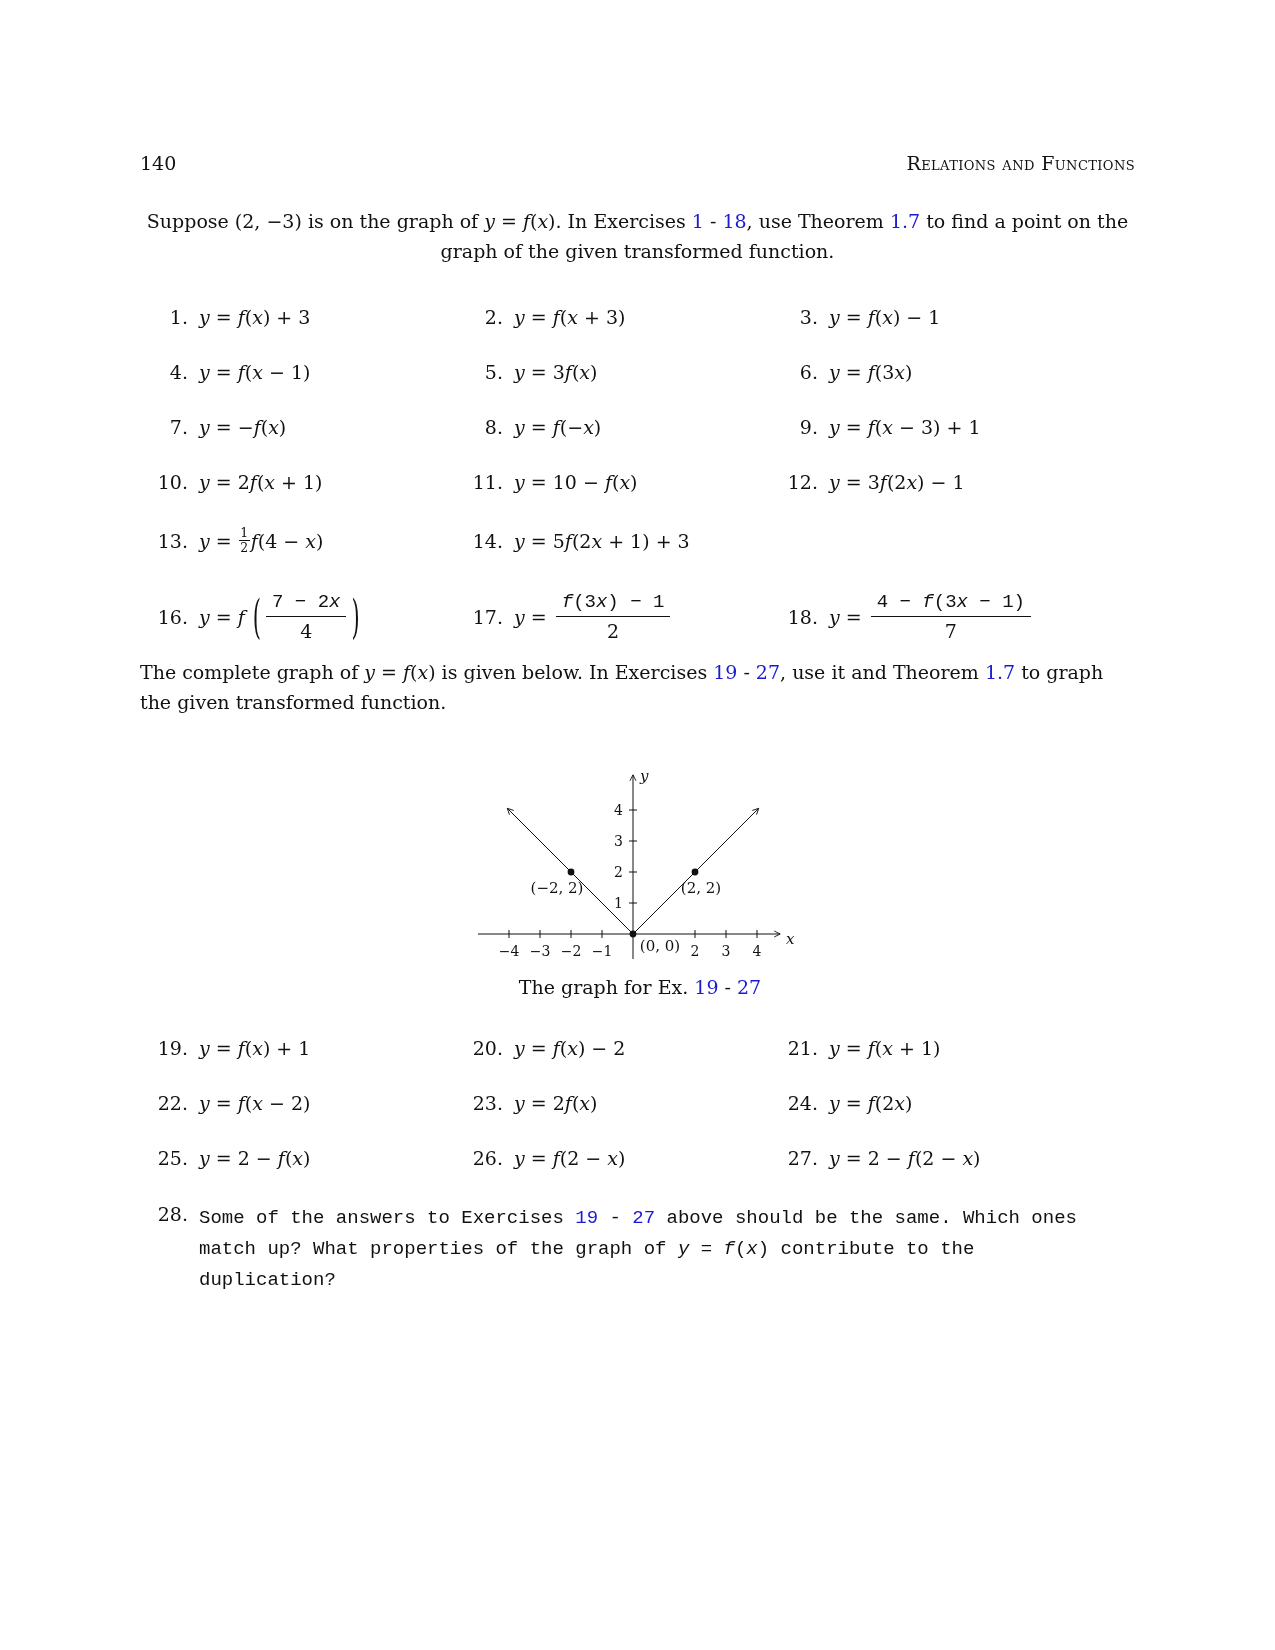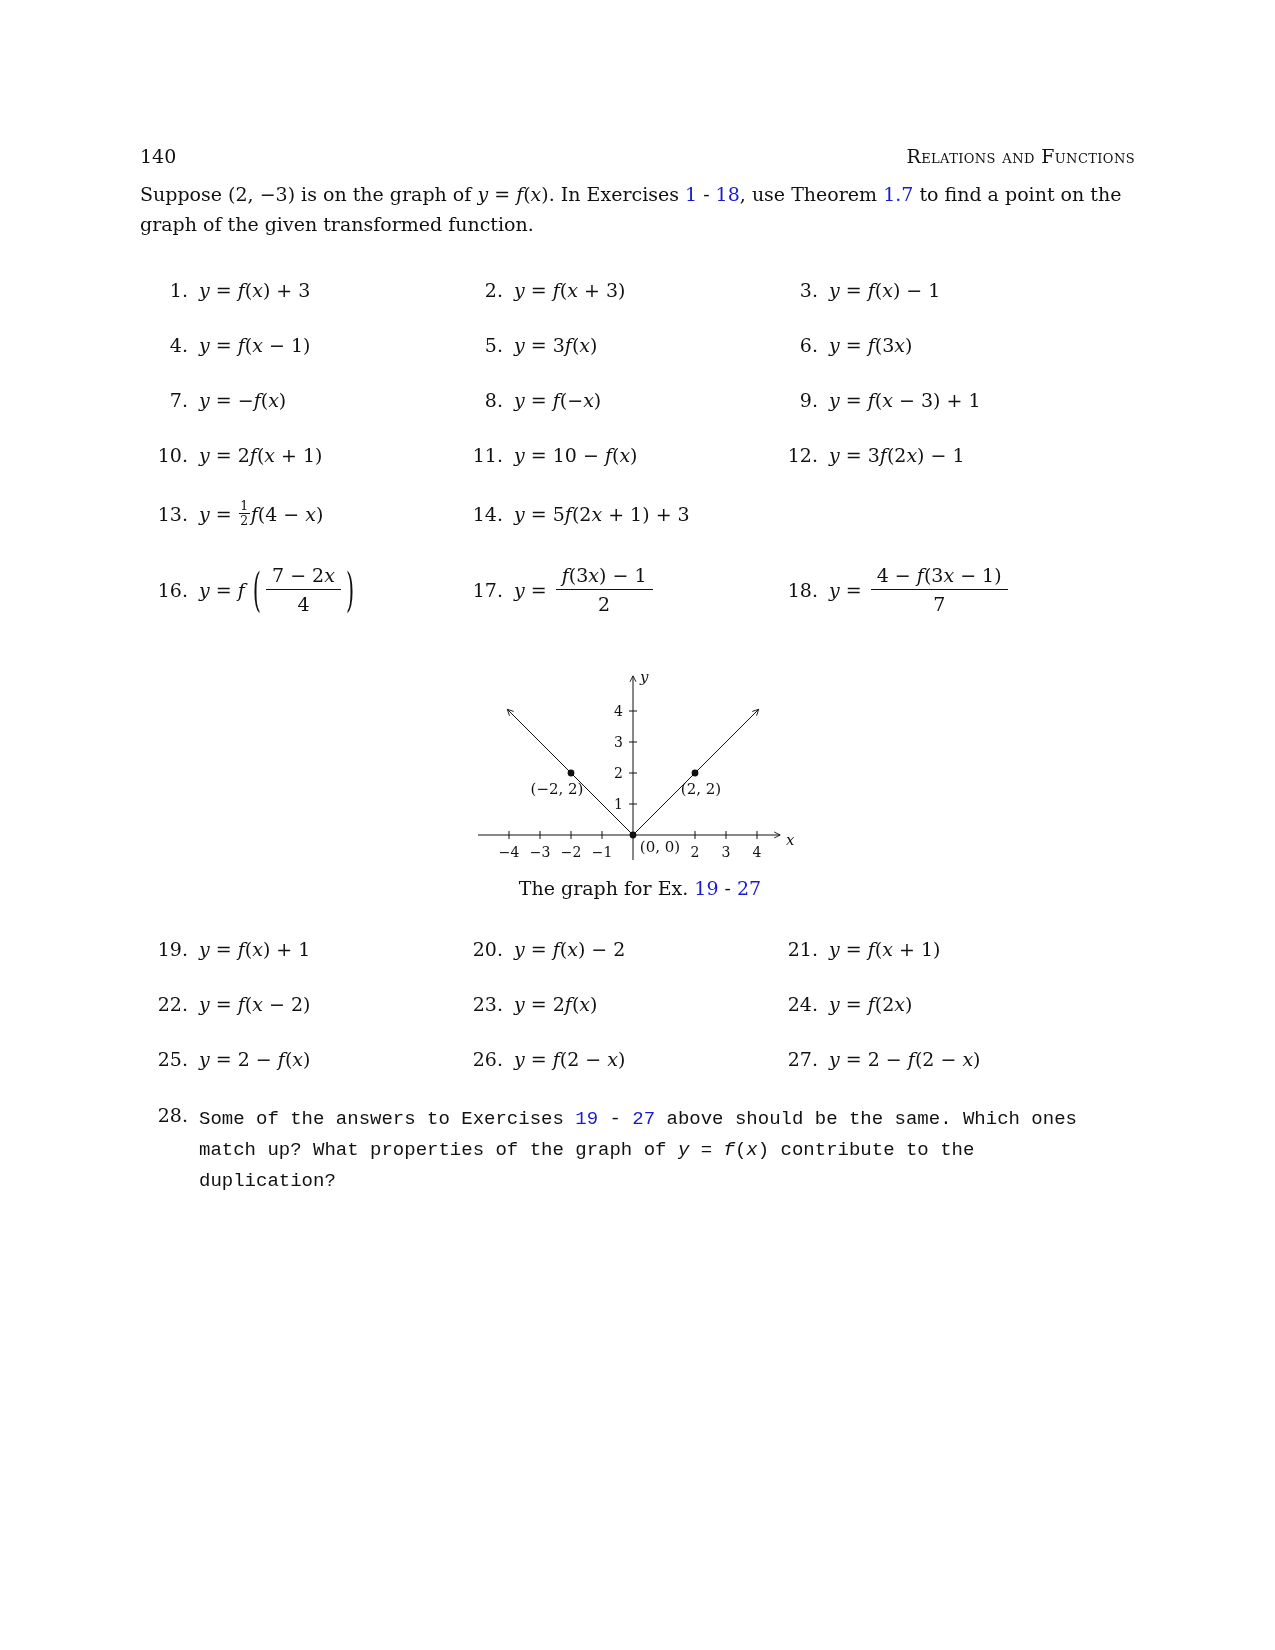--- a/index.html
+++ b/index.html
@@ -2,46 +2,46 @@
 <html style="--link: #1a1ad2; --ink: #111111;"><head>
 <meta charset="utf-8">
 <style>
   :root{ --link:#1a1ad2; --ink:#111111; }
   html,body{margin:0;padding:0;background:#ffffff;}
   body{
     width:1275px;height:1650px;overflow:hidden;
     font-family:"DejaVu Serif","Liberation Serif",serif;
     color:var(--ink);font-size:19px;
   }
-  .page{box-sizing:border-box;width:1275px;height:1650px;padding:1px 140px;}
+  .page{box-sizing:border-box;width:1275px;height:1650px;padding:8px 140px;}
   
   .pg-header{display:flex;justify-content:space-between;align-items:baseline;padding-top:140px;line-height:30px;}
   .running-head{font-variant:small-caps;letter-spacing:.4px;}
   
   .section-heading{margin-top:42px;font-size:21px;line-height:32px;display:flex;}
   .sec-num{margin-right:28px;}
   .sec-title{font-variant:small-caps;letter-spacing:.4px;}
   
-  p.para{margin:8px 0 0 0;line-height:30px;}
+  p.para{margin:28px 0 0 0;line-height:30px;text-align:center;}
   p.para2{margin:12px 0 0 0;line-height:30px;}
   .mi{font-style:italic;}
   a.ref{color:var(--link);text-decoration:none;cursor:pointer;}
   
   .ex-grid{margin-top:40px;}
   .ex-grid2{margin-top:36px;}
   .ex-row{display:grid;grid-template-columns:315px 315px 1fr;margin-bottom:33px;}
   .ex-row:last-child{margin-bottom:0;}
   .ex-item{display:flex;align-items:center;}
   .ex-num{width:48px;text-align:right;margin-right:11px;flex:none;}
   .formula{display:flex;align-items:center;flex-wrap:nowrap;}
   .formula span{white-space:pre;}
   .frac{display:inline-flex;flex-direction:column;align-items:center;font-size:12.5px;line-height:14px;margin:0 1px;vertical-align:middle;}
   .frac .fnum{border-bottom:1px solid var(--ink);padding:0 1.5px;}
   .dfrac{display:inline-flex;flex-direction:column;align-items:center;line-height:28px;margin:0 3px;text-align:center;}
-  .dfrac .fnum{border-bottom:1.4px solid var(--ink);padding:0 6px;}
+  .dfrac .fnum{border-bottom:1.4px solid var(--ink);padding:0 6px;font-family:Liberation Mono, monospace;}
   .dfrac .fden{padding:0 6px;}
   .bigp{display:inline-block;transform:scaleY(2.25);font-size:21px;margin:0 2px;font-style:normal;}
   .frow{margin-bottom:20px;}
   
   .figure{width:380px;margin:10px 0 0 310px;}
   .figure svg{display:block;}
   .caption{width:380px;margin:6px 0 0 310px;text-align:center;line-height:28px;}
   svg text{font-family:"DejaVu Serif","Liberation Serif",serif;fill:var(--ink);}
   .tlab{font-size:14px;}
   .plab{font-size:15px;}
@@ -180,20 +180,21 @@
         <div class="ex-item">
           <span class="ex-num">18.</span>
           <span class="formula">
             <span class="math"><i class="mi">y</i> = </span>
             <span class="dfrac"><span class="fnum">4 − <i class="mi">f</i>(3<i class="mi">x</i> − 1)</span><span class="fden">7</span></span>
           </span>
         </div>
       </div>
     </div>
 
+  <p class="para2"><span>The complete graph of </span><span class="math"><i class="mi">y</i> = <i class="mi">f</i>(<i class="mi">x</i>)</span><span> is given below. In Exercises </span><a class="ref">19</a><span> - </span><a class="ref">27</a><span>, use it and Theorem </span><a class="ref">1.7</a><span> to graph the given transformed function.</span></p>
 
   <div class="figure">
     <svg width="380" height="240" viewBox="0 0 380 240" xmlns="http://www.w3.org/2000/svg">
         <defs>
           <marker id="arr" markerWidth="9" markerHeight="8" refX="6.4" refY="3.6" orient="auto" markerUnits="userSpaceOnUse">
             <path d="M0.6,0.6 L6.6,3.6 L0.6,6.6" fill="none" stroke="#111" stroke-width="0.9"></path>
           </marker>
         </defs>
         <g stroke="#111" stroke-width="1">
           <line x1="28" y1="207" x2="330" y2="207" marker-end="url(#arr)"></line>

